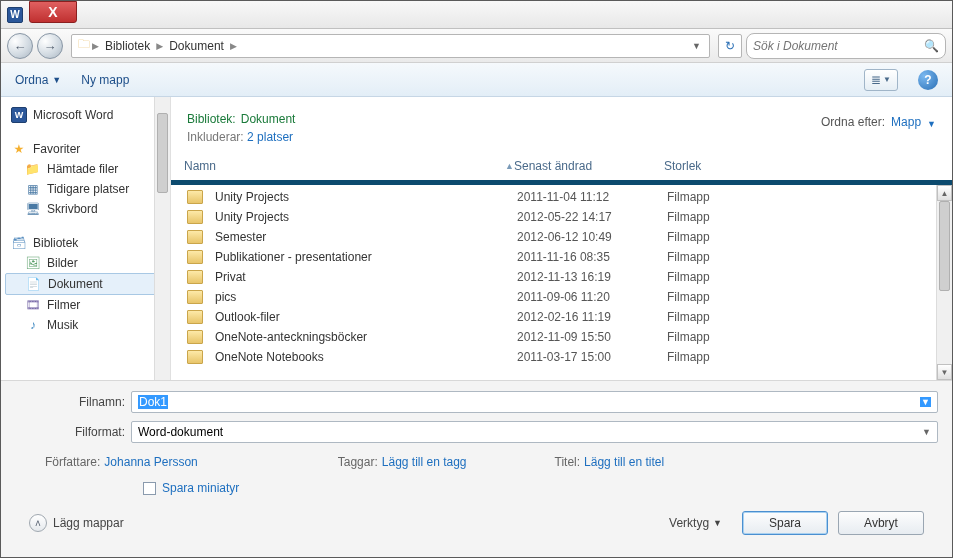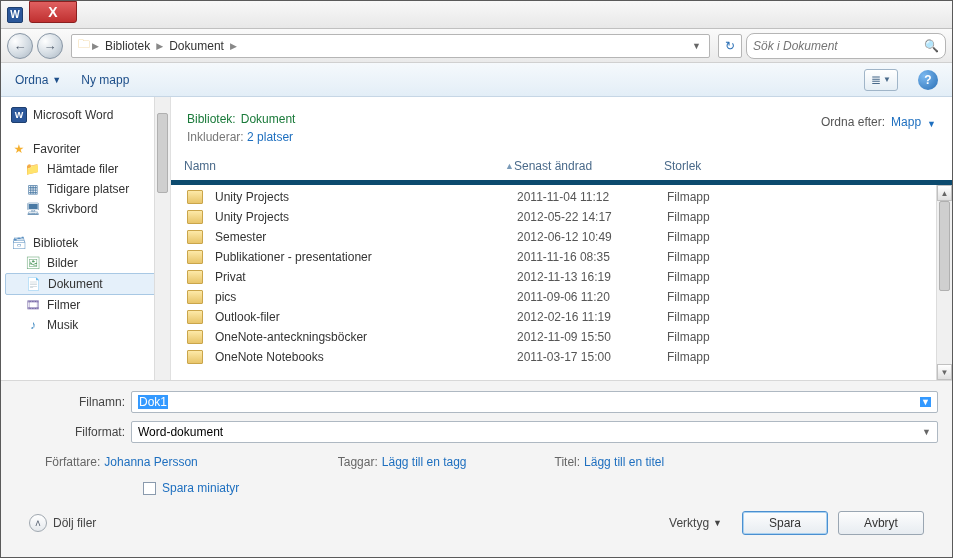--- a/index.html
+++ b/index.html
@@ -329,21 +329,21 @@
       <div style="margin-left:100px"><span class="mlabel">Taggar:</span><span class="mval">Lägg till en tagg</span></div>
       <div style="margin-left:48px"><span class="mlabel">Titel:</span><span class="mval">Lägg till en titel</span></div>
     </div>
     <div class="thumb-row">
       <div class="cb"></div>
       <span style="color:#1e6fbf">Spara miniatyr</span>
     </div>
     <div class="footer">
       <div class="hide">
         <div class="circ">˄</div>
-        <span>Dölj filer</span>
+        <span>Lägg mappar</span>
       </div>
       <div class="spacer"></div>
       <div class="tools">
         <span>Verktyg</span>
         <span style="font-size:9px">▼</span>
       </div>
       <div class="btn primary">Spara</div>
       <div class="btn">Avbryt</div>
     </div>
   </div>

